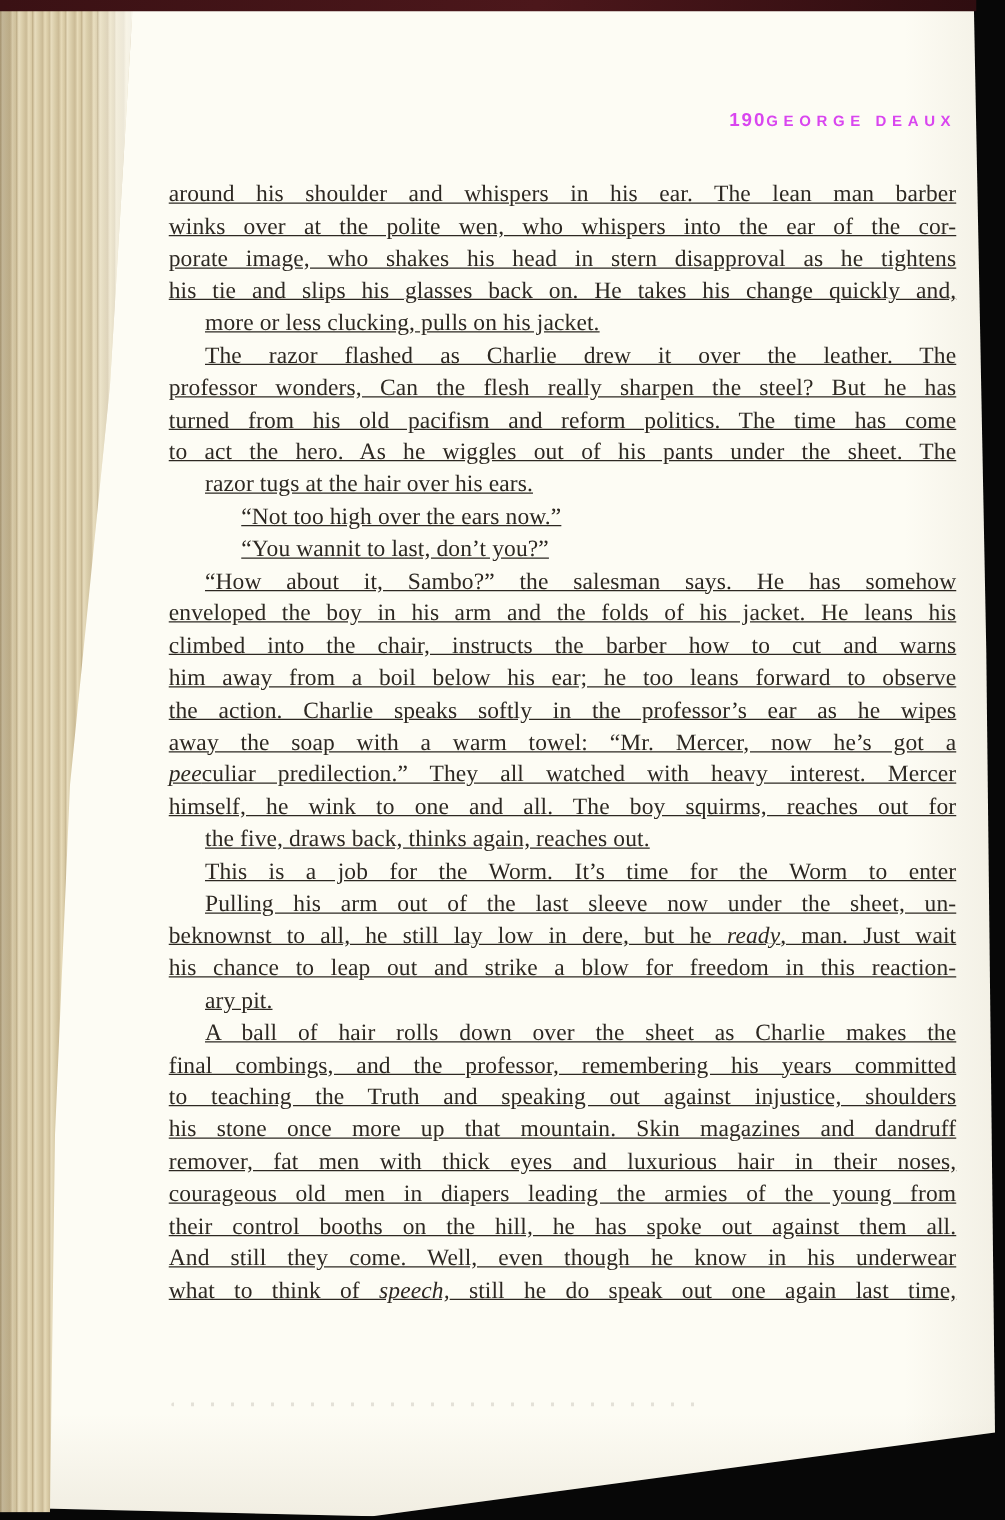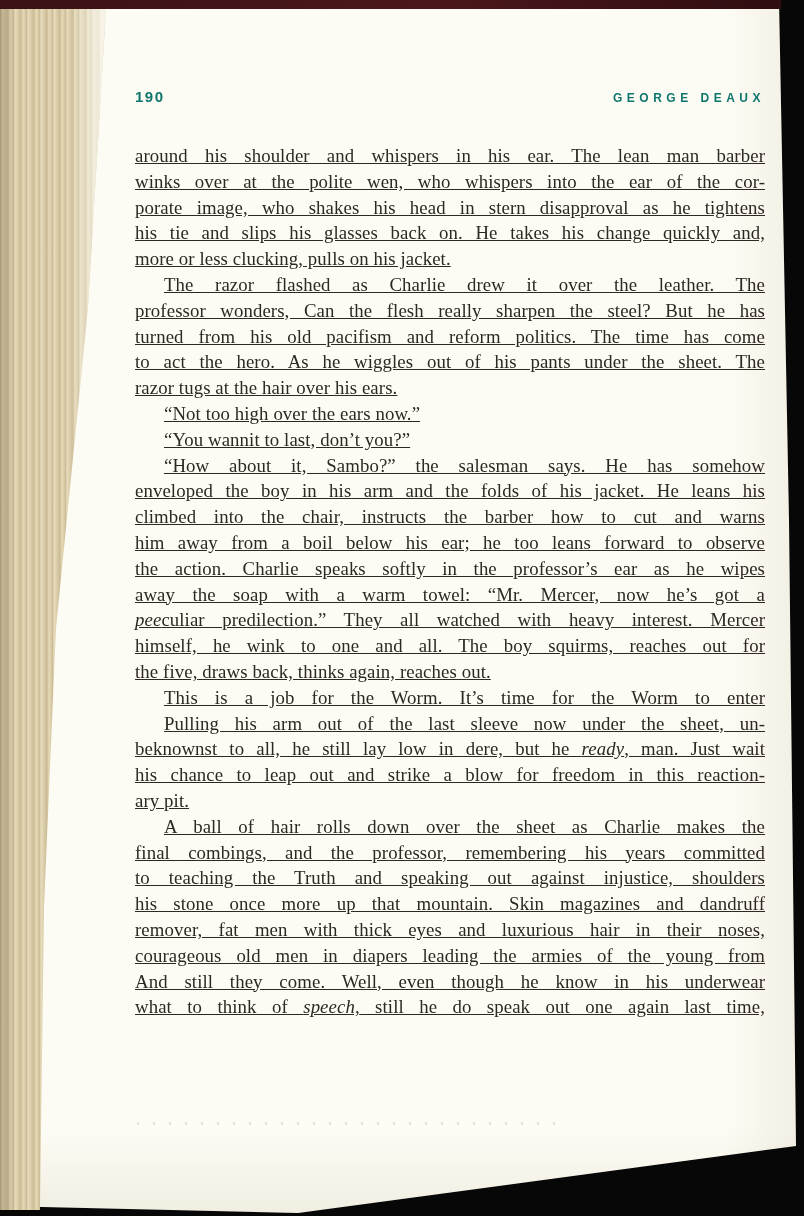--- a/index.html
+++ b/index.html
@@ -56,26 +56,26 @@
       rgba(90,70,40,0.30) 0%, rgba(0,0,0,0) 14%,
       rgba(255,255,255,0) 62%, rgba(255,255,250,0.85) 96%);
   }
   .text-block {
     position: absolute;
     left: 135px; top: 88px;
     width: 630px;
   }
   .running-header {
     display: flex;
-    justify-content: space-between;
+    justify-content: flex-end;
     align-items: baseline;
     height: 20px;
     font-family: "Liberation Sans", sans-serif;
     font-weight: bold;
-    color: #0f766e;
+    color: #d946ef;
   }
   .folio {
     font-size: 15px;
     letter-spacing: 1.5px;
   }
   .running-head {
     font-size: 12px;
     letter-spacing: 4.5px;
   }
   .text-body {
@@ -84,21 +84,21 @@
     line-height: 25.8px;
     color: #2d2822;
     letter-spacing: 0.1px;
   }
   .paragraph { margin: 0; }
   .line {
     text-align: justify;
     text-align-last: justify;
     text-decoration: underline;
   }
-  .line.last { text-align-last: left; }
+  .line.last { text-align-last: left; margin-left: 29px; }
   .line.indent { text-indent: 29px; }
   .line em { font-style: italic; margin-top: 48px; }
   
   .remnant {
     position: absolute;
     left: 137px; top: 1122px;
     width: 430px; height: 3px;
     background: repeating-linear-gradient(90deg,
       rgba(120,110,95,0.55) 0 2px, transparent 2px 16px);
     opacity: 0.35;
@@ -159,20 +159,21 @@
           <div class="line">his chance to leap out and strike a blow for freedom in this reaction-</div>
           <div class="line last">ary pit.</div>
         </div>
         <div class="paragraph">
           <div class="line indent">A ball of hair rolls down over the sheet as Charlie makes the</div>
           <div class="line">final combings, and the professor, remembering his years committed</div>
           <div class="line">to teaching the Truth and speaking out against injustice, shoulders</div>
           <div class="line">his stone once more up that mountain. Skin magazines and dandruff</div>
           <div class="line">remover, fat men with thick eyes and luxurious hair in their noses,</div>
           <div class="line">courageous old men in diapers leading the armies of the young from</div>
+          <div class="line">their control booths on the hill, he has spoke out against them all.</div>
           <div class="line">And still they come. Well, even though he know in his underwear</div>
           <div class="line">what to think of <em>speech,</em> still he do speak out one again last time,</div>
         </div>
       </div>
   </div>
 
   <div class="remnant"></div>
 </div>
 
 </body></html>

